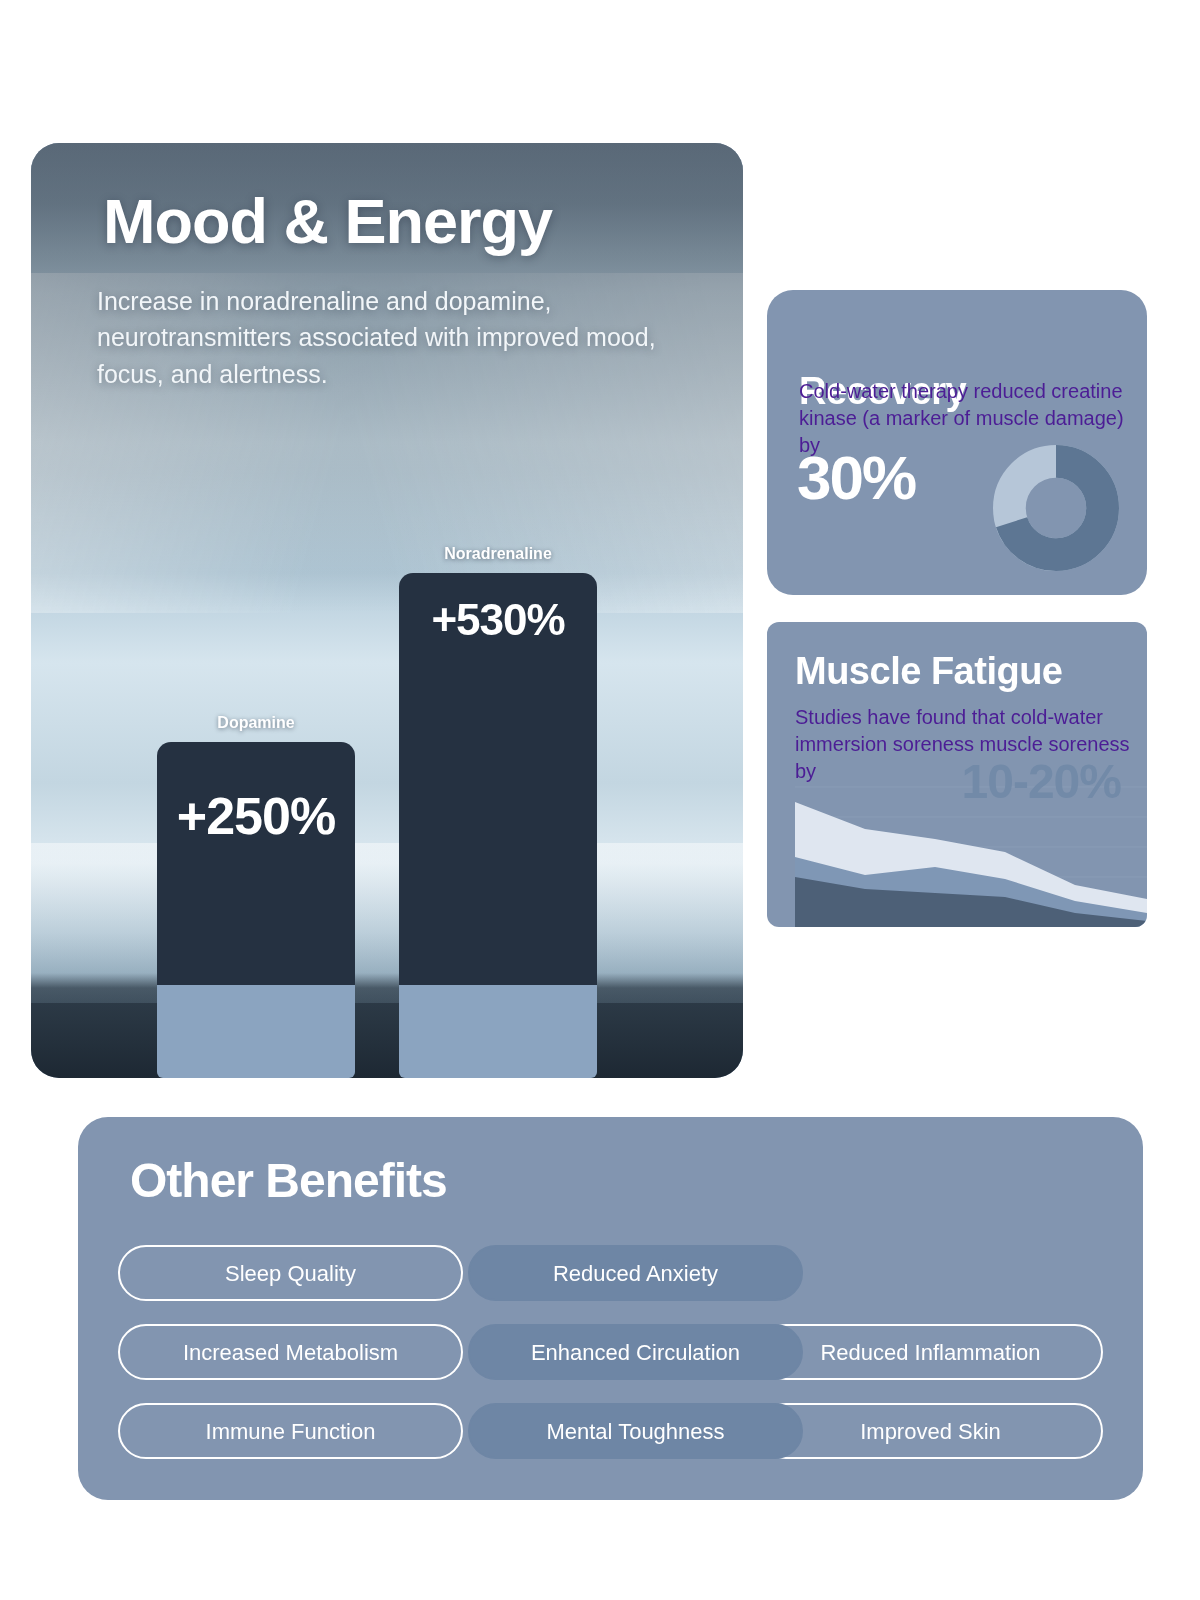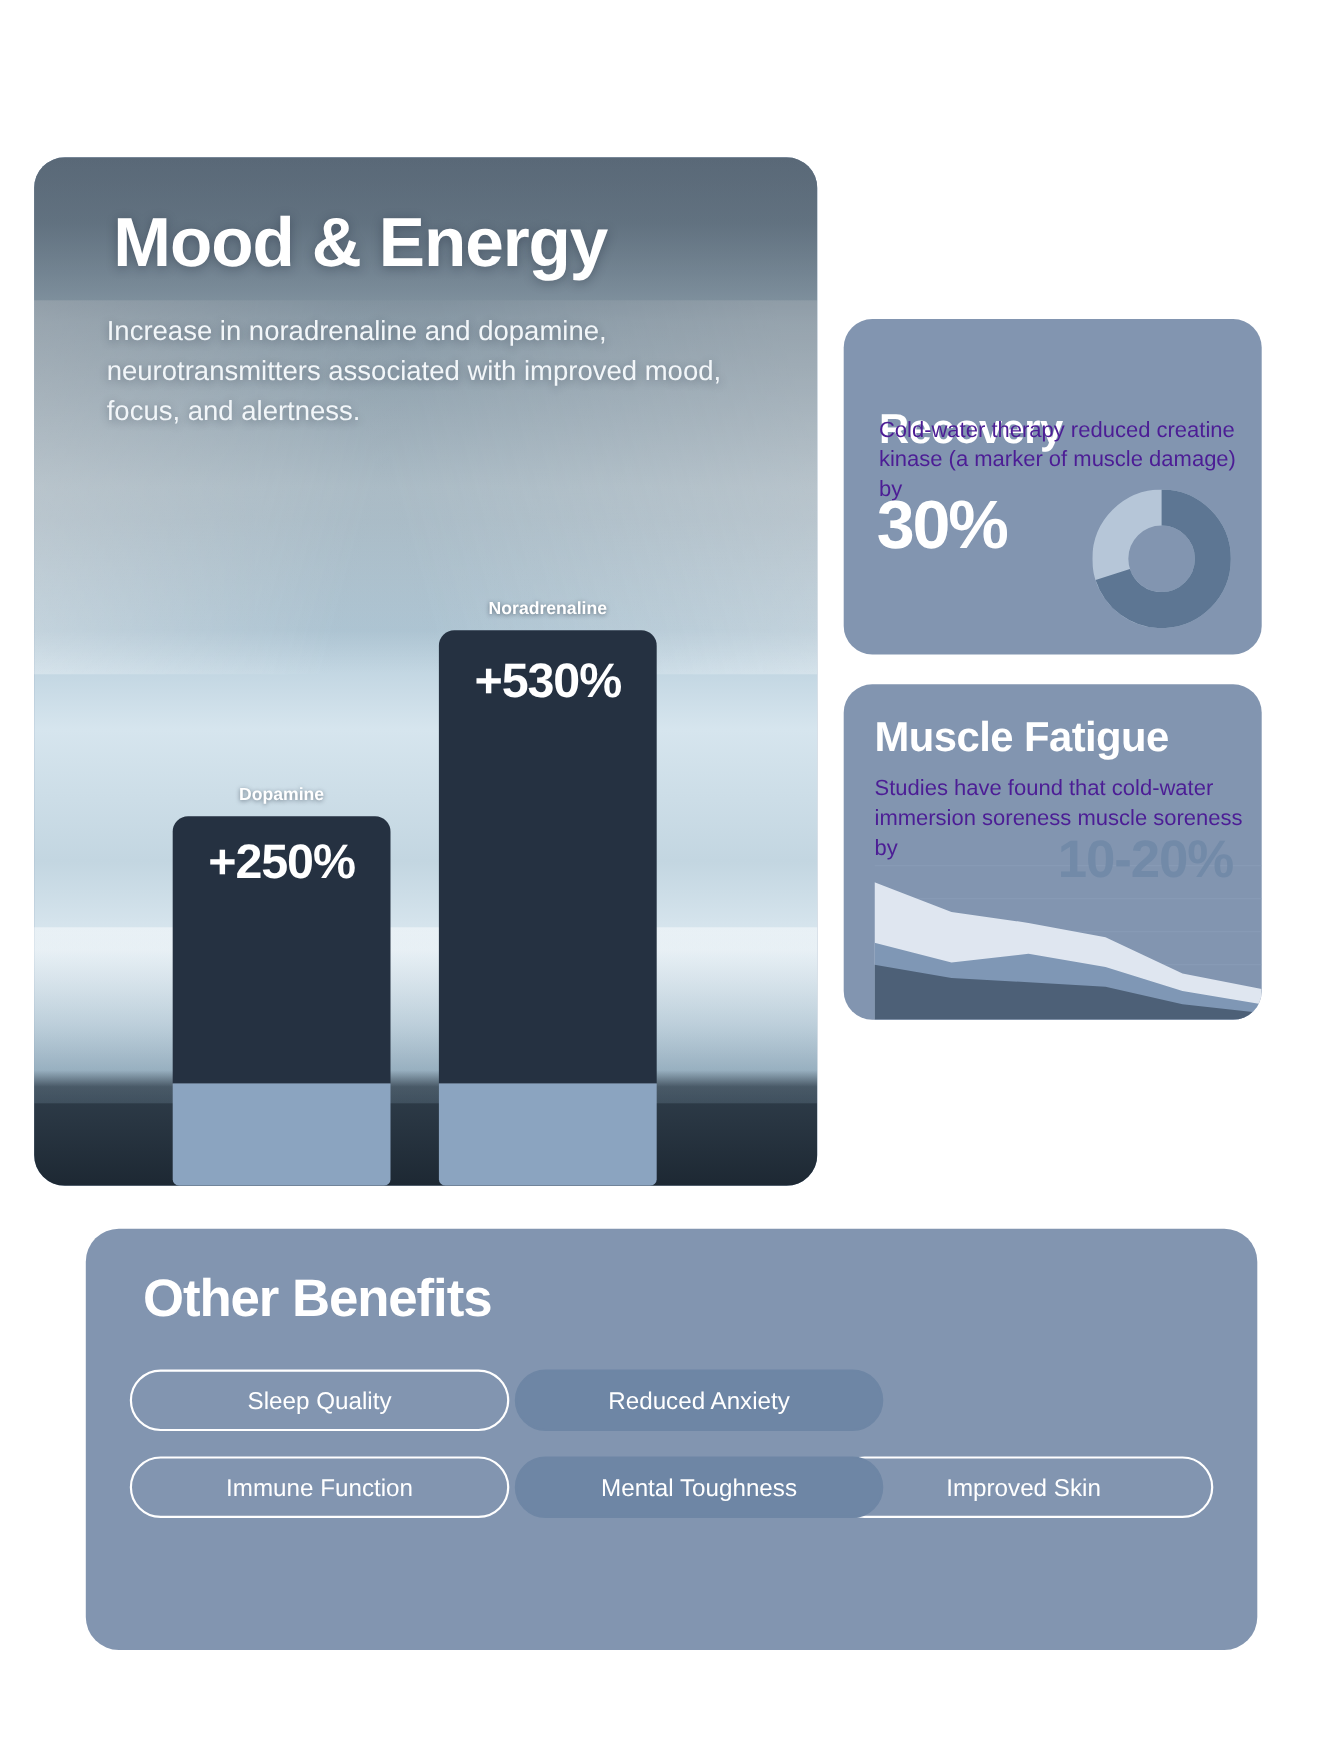--- a/index.html
+++ b/index.html
@@ -71,21 +71,21 @@
   .bar-dop .bar-cap { top: 0; height: 243px; }
   .bar-dop .bar-base { height: 93px; }
   .bar-nor .bar-cap { top: 0; height: 412px; padding-left: 16px; }
   .bar-nor .bar-base { height: 93px; }
   .bar-dop { height: 336px; }
   .bar-nor { height: 505px; }
   .bar-value {
     position: absolute; left: 0; width: 100%; text-align: center;
     color: #ffffff; font-weight: 700; letter-spacing: -1px;
   }
-  .bar-dop .bar-value { top: 17px; font-size: 44px; }
+  .bar-dop .bar-value { top: 44px; font-size: 52px; }
   .bar-nor .bar-value { top: 22px; font-size: 44px; }
   .bar-label {
     position: absolute; width: 100%; text-align: center; left: 0;
     font-size: 16px; font-weight: 700; color: #ffffff;
     text-shadow: 0 1px 4px rgba(20,30,45,.5);
   }
   .bar-dop .bar-label { top: -28px; }
   .bar-nor .bar-label { top: -28px; }
 
   
@@ -100,21 +100,21 @@
     font-size: 20px; line-height: 1.35; color: #4c1d95; font-weight: 400;
   }
   .recovery .card-text { position: absolute; left: 32px; top: 88px; width: 330px; }
   .recovery .big-number {
     position: absolute; left: 30px; top: 152px;
     font-size: 62px; font-weight: 700; color: #ffffff; letter-spacing: -2px;
   }
   .donut { position: absolute; right: 28px; bottom: 24px; width: 126px; height: 126px; }
 
   
-  .fatigue { left: 767px; top: 622px; width: 380px; height: 305px; overflow: hidden; }
+  .fatigue { left: 767px; top: 622px; width: 380px; height: 305px; overflow: hidden; border-radius: 12px; }
   .fatigue .card-title { position: absolute; left: 28px; top: 28px; }
   .fatigue .card-text { position: absolute; left: 28px; top: 82px; width: 340px; }
   .fatigue .big-number {
     position: absolute; right: 26px; top: 132px;
     font-size: 48px; font-weight: 700; color: #728aa8; letter-spacing: -1px;
     z-index: 3;
   }
   .area-chart { position: absolute; left: 28px; bottom: 0; width: 352px; height: 160px; }
 
   
@@ -197,20 +197,25 @@
 
   <div class="benefits">
     <div class="benefits-title">Other Benefits</div>
     <div class="pill-rows">
 
       <div class="pill-row">
         <div class="pill outline c0">Sleep Quality</div>
         <div class="pill filled c1">Reduced Anxiety</div>
       </div>
 
+      <div class="pill-row">
+        <div class="pill outline c0">Increased Metabolism</div>
+        <div class="pill filled c1">Enhanced Circulation</div>
+        <div class="pill outline c2">Reduced Inflammation</div>
+      </div>
 
       <div class="pill-row">
         <div class="pill outline c0">Immune Function</div>
         <div class="pill filled c1">Mental Toughness</div>
         <div class="pill outline c2">Improved Skin</div>
       </div>
 
     </div>
   </div>
 

